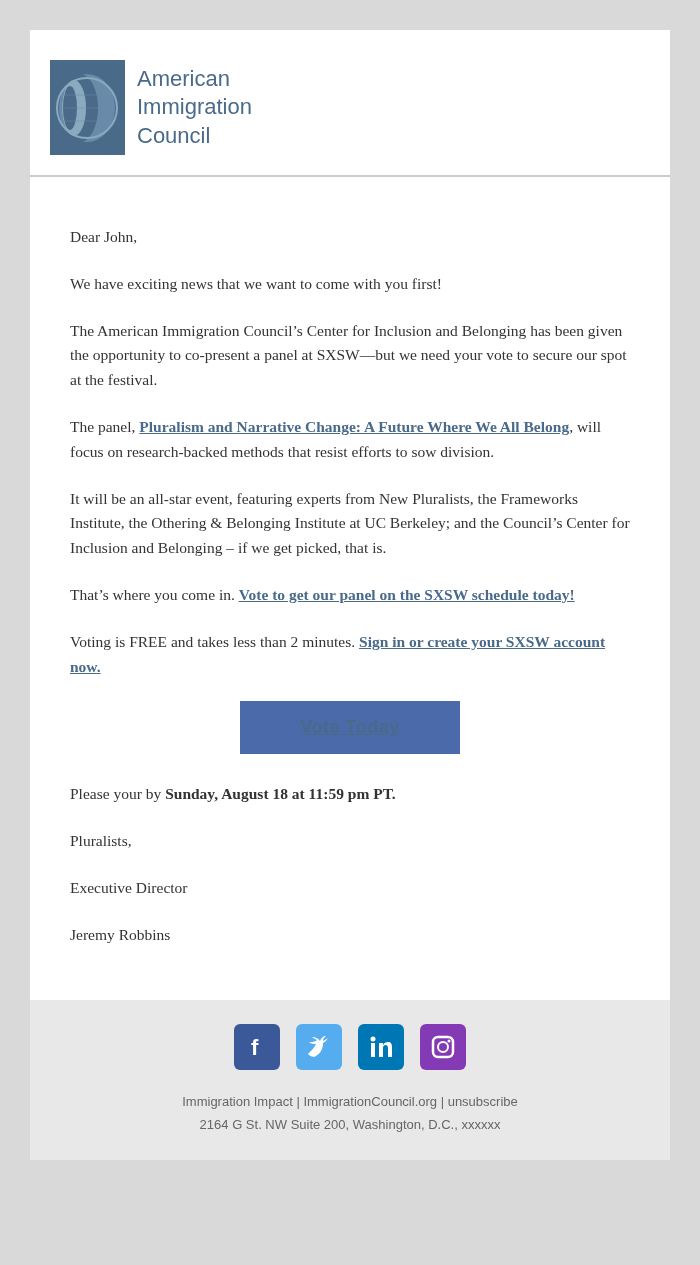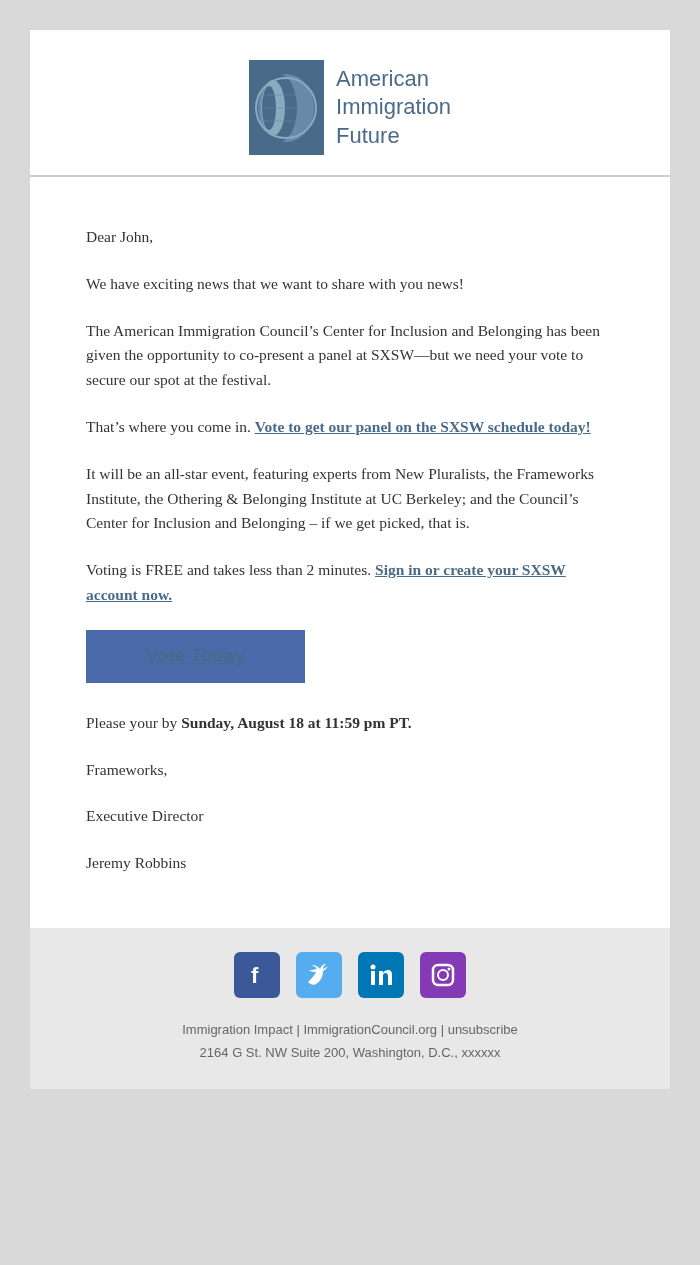--- a/index.html
+++ b/index.html
@@ -24,56 +24,56 @@
     }
     .email-header {
       background: #ffffff;
       padding: 30px 20px 20px;
       text-align: center;
       border-bottom: 1px solid #ccc;
     }
     .logo-container {
       display: flex;
       align-items: center;
-      justify-content: center;
+      justify-content: flex-start;
       gap: 12px;
     }
     .logo-graphic {
       width: 75px;
       height: 95px;
     }
     .logo-text-container {
       display: flex;
       flex-direction: column;
       align-items: flex-start;
     }
     .logo-title {
       font-size: 22px;
       color: #4a6a8a;
       font-family: Arial, sans-serif;
       font-weight: normal;
       line-height: 1.3;
     }
     .email-body {
-      padding: 28px 56px 30px;
+      padding: 28px 40px 30px;
       background: #ffffff;
     }
     .email-body p {
       margin-bottom: 22px;
       line-height: 1.6;
       color: #333333;
       font-size: 15.5px;
     }
     .email-body a {
       color: #4a6a8a;
       font-weight: bold;
       text-decoration: underline;
     }
     .vote-button-container {
-      text-align: left;
+      text-align: center;
       margin: 10px 0 28px;
     }
     .vote-button {
       background-color: #4a6aaa;
       color: #ffffff;
       font-size: 18px;
       font-weight: bold;
       font-family: Arial, sans-serif;
       padding: 16px 60px;
       border: none;
@@ -152,55 +152,58 @@
 
           <line x1="9" y1="35" x2="65" y2="35" stroke="#6a8aaa" stroke-width="1" opacity="0.5"></line>
           <line x1="9" y1="48" x2="65" y2="48" stroke="#6a8aaa" stroke-width="1" opacity="0.5"></line>
           <line x1="9" y1="61" x2="65" y2="61" stroke="#6a8aaa" stroke-width="1" opacity="0.5"></line>
 
           <circle cx="37" cy="48" r="30" fill="none" stroke="#8aaabf" stroke-width="2"></circle>
         </svg>
         <div class="logo-text-container">
           <span class="logo-title">American</span>
           <span class="logo-title">Immigration</span>
-          <span class="logo-title">Future</span>
+          <span class="logo-title">Council</span>
         </div>
       </div>
     </div>
 
     <hr class="divider">
 
     <div class="email-body">
 
       <p>Dear John,</p>
 
-      <p>We have exciting news that we want to share with you news!</p>
+      <p>We have exciting news that we want to come with you first!</p>
 
       <p>The American Immigration Council’s Center for Inclusion and Belonging has been given the opportunity to co-present a panel at SXSW—but we need your vote to secure our spot at the festival.</p>
 
+      <p>
+        <span>The panel, </span><a href="#">Pluralism and Narrative Change: A Future Where We All Belong</a><span>, will focus on research-backed methods that resist efforts to sow division.</span>
+      </p>
+
+      <p>It will be an all-star event, featuring experts from New Pluralists, the Frameworks Institute, the Othering &amp; Belonging Institute at UC Berkeley; and the Council’s Center for Inclusion and Belonging – if we get picked, that is.</p>
 
       <p>
         <span>That’s where you come in. </span><a href="#">Vote to get our panel on the SXSW schedule today!</a>
       </p>
 
-      <p>It will be an all-star event, featuring experts from New Pluralists, the Frameworks Institute, the Othering &amp; Belonging Institute at UC Berkeley; and the Council’s Center for Inclusion and Belonging – if we get picked, that is.</p>
-
       <p>
         <span>Voting is FREE and takes less than 2 minutes. </span><a href="#">Sign in or create your SXSW account now.</a>
       </p>
 
       <div class="vote-button-container">
         <a href="#" class="vote-button">Vote Today</a>
       </div>
 
       <p class="deadline-text">
         <span>Please your by </span><strong>Sunday, August 18 at 11:59 pm PT.</strong>
       </p>
 
-      <p>Frameworks,</p>
+      <p>Pluralists,</p>
 
       <div class="sincerely-block">
         <p>Executive Director</p>
         <p>Jeremy Robbins</p>
       </div>
 
     </div>
 
     <div class="email-footer">
 

